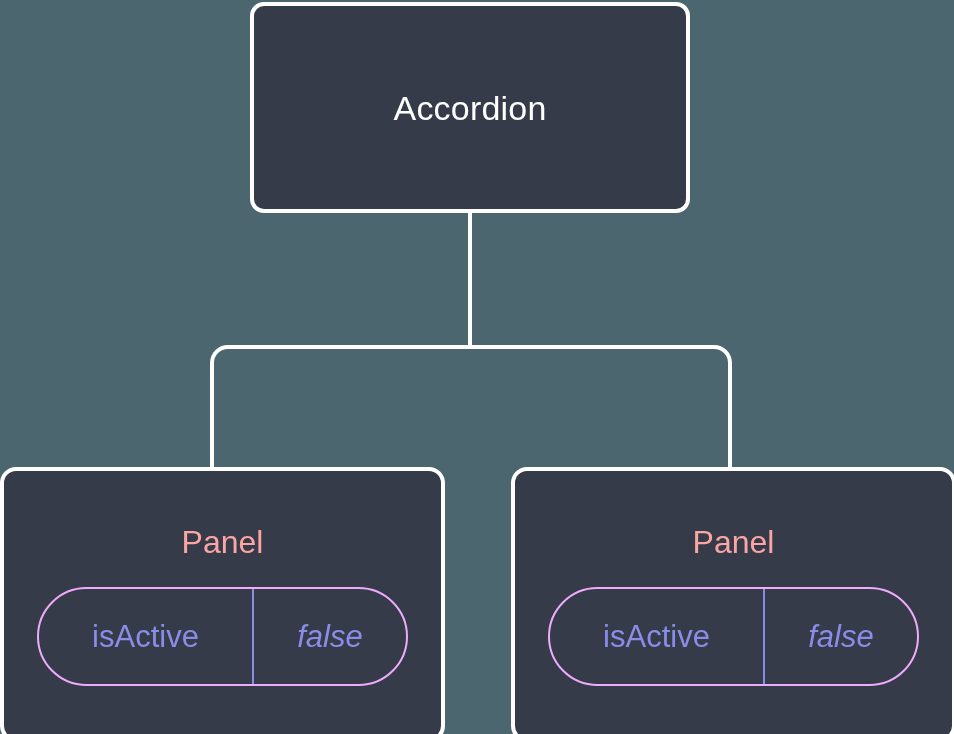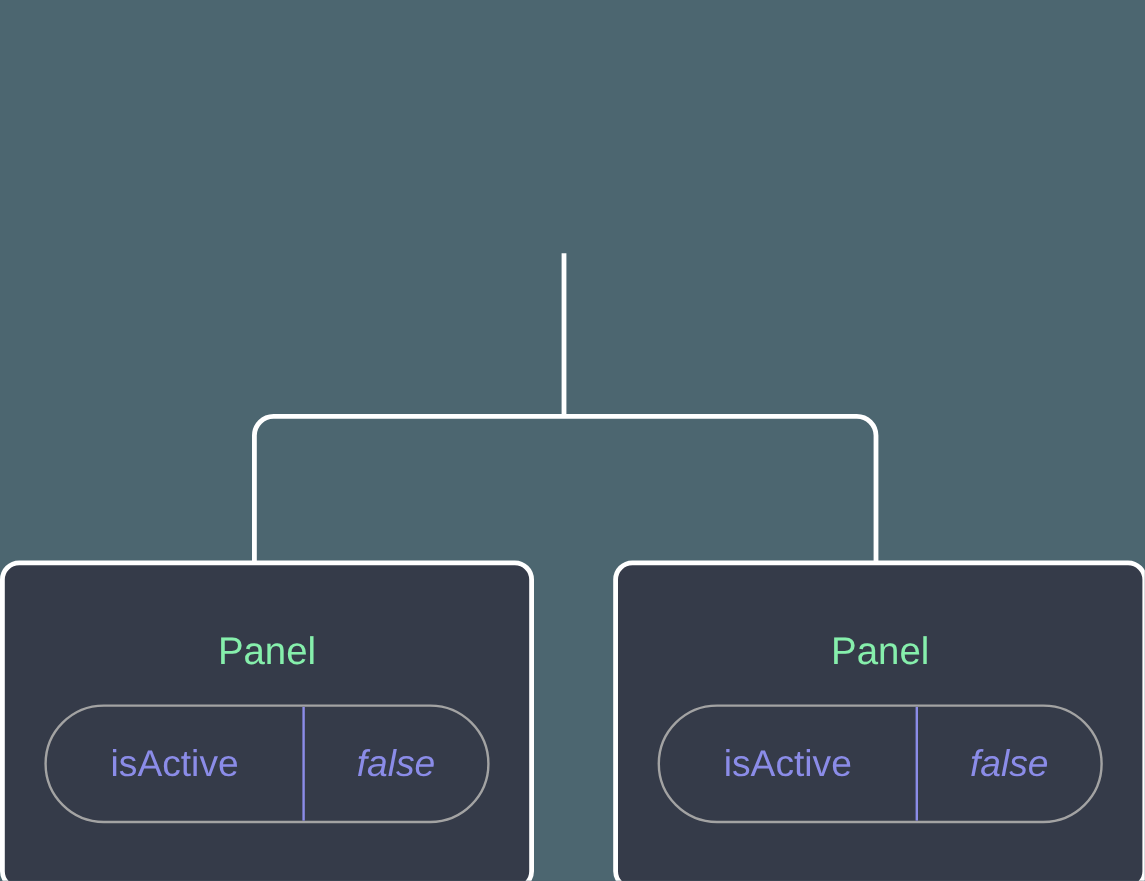--- a/index.html
+++ b/index.html
@@ -65,35 +65,35 @@
     display: flex;
     flex-direction: column;
     align-items: center;
     border-radius: 16px;
   }
 
   .node-child-left  { left: 0px;   width: 445px; }
   .node-child-right { left: 511px; width: 445px; }
 
   .node-title-child {
-    color: #86efac;
+    color: #fca5a5;
     font-size: 32px;
     font-weight: 400;
     line-height: 1;
     white-space: nowrap;
     margin-top: 55px;
   }
 
   
   .state-pill {
     box-sizing: border-box;
     margin-top: 29px;
     height: 99px;
     width: 371px;
-    border: 2px solid #a3a3a3;
+    border: 2px solid #f0abfc;
     border-radius: 50px;
     display: flex;
     align-items: stretch;
     overflow: hidden;
   }
 
   .pill-key, .pill-val {
     display: flex;
     align-items: center;
     justify-content: center;
@@ -120,20 +120,23 @@
 <div id="canvas">
 
   <svg id="connectors" viewBox="0 0 954 734" width="954" height="734" xmlns="http://www.w3.org/2000/svg">
 
     <path d="M 470 211 L 470 347" fill="none" stroke="#ffffff" stroke-width="4"></path>
 
     <path d="M 470 347 L 228 347 A 16 16 0 0 0 212 363 L 212 469" fill="none" stroke="#ffffff" stroke-width="4" stroke-linecap="butt"></path>
     <path d="M 470 347 L 714 347 A 16 16 0 0 1 730 363 L 730 469" fill="none" stroke="#ffffff" stroke-width="4" stroke-linecap="butt"></path>
   </svg>
 
+  <div class="node node-root">
+    <span class="node-title-root">Accordion</span>
+  </div>
 
   <div class="node node-child node-child-left">
     <span class="node-title-child">Panel</span>
     <div class="state-pill">
       <span class="pill-key">isActive</span>
       <span class="pill-val">false</span>
     </div>
   </div>
 
   <div class="node node-child node-child-right">

